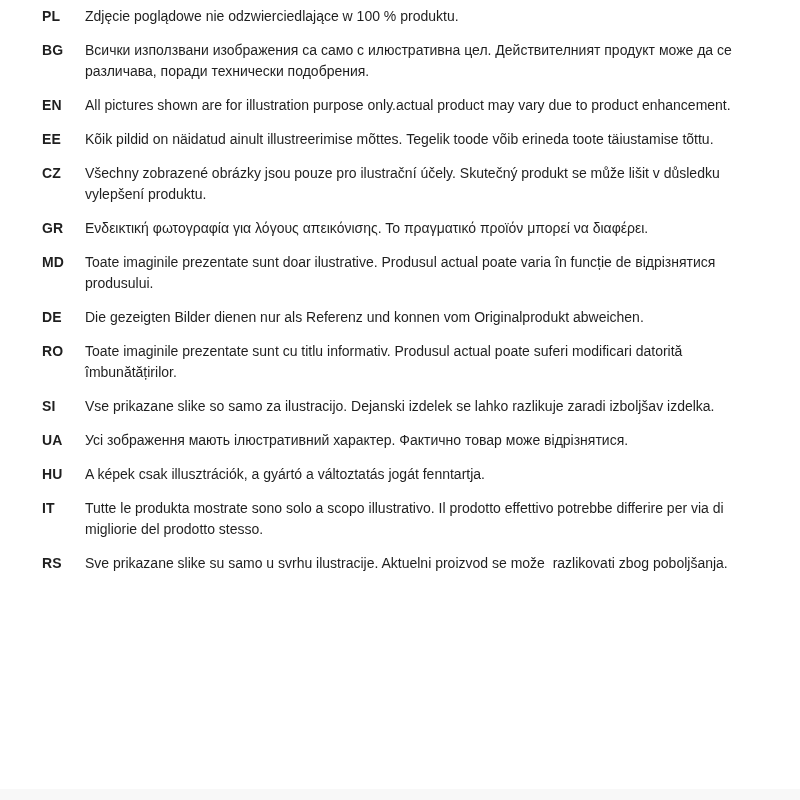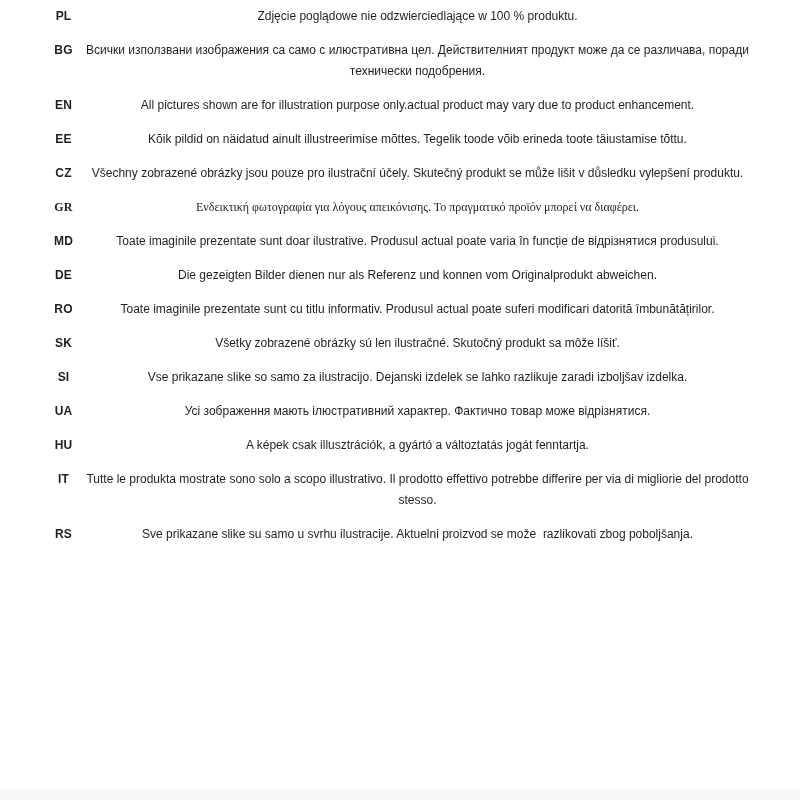--- a/index.html
+++ b/index.html
@@ -15,28 +15,26 @@
     overflow: hidden;
     font-family: "Liberation Sans", sans-serif;
     color: #1f1f1f;
   }
   .rows {
     padding: 6px 50px 0 42px;
   }
   .row {
     display: flex;
     align-items: flex-start;
-    font-size: 12px;
+    font-size: 14px;
     line-height: 21px;
     margin-bottom: 13px;
-    text-align: center;
   }
   .row.gap-before {
     margin-top: 8px;
-    font-family: Liberation Serif, serif;
   }
   .code {
     font-weight: 700;
     width: 43px;
     flex-shrink: 0;
     letter-spacing: 0.2px;
   }
   .text {
     flex: 1;
     white-space: pre-wrap;
@@ -98,24 +96,20 @@
         <span class="code">DE</span>
         <span class="text">Die gezeigten Bilder dienen nur als Referenz und konnen vom Originalprodukt abweichen.</span>
       </div>
 
 
       <div class="row">
         <span class="code">RO</span>
         <span class="text">Toate imaginile prezentate sunt cu titlu informativ. Produsul actual poate suferi modificari datorită îmbunătățirilor.</span>
       </div>
 
-      <div class="row">
-        <span class="code">SK</span>
-        <span class="text">Všetky zobrazené obrázky sú len ilustračné. Skutočný produkt sa môže líšiť.</span>
-      </div>
 
       <div class="row">
         <span class="code">SI</span>
         <span class="text">Vse prikazane slike so samo za ilustracijo. Dejanski izdelek se lahko razlikuje zaradi izboljšav izdelka.</span>
       </div>
 
       <div class="row">
         <span class="code">UA</span>
         <span class="text">Усі зображення мають ілюстративний характер. Фактично товар може відрізнятися.</span>
       </div>

